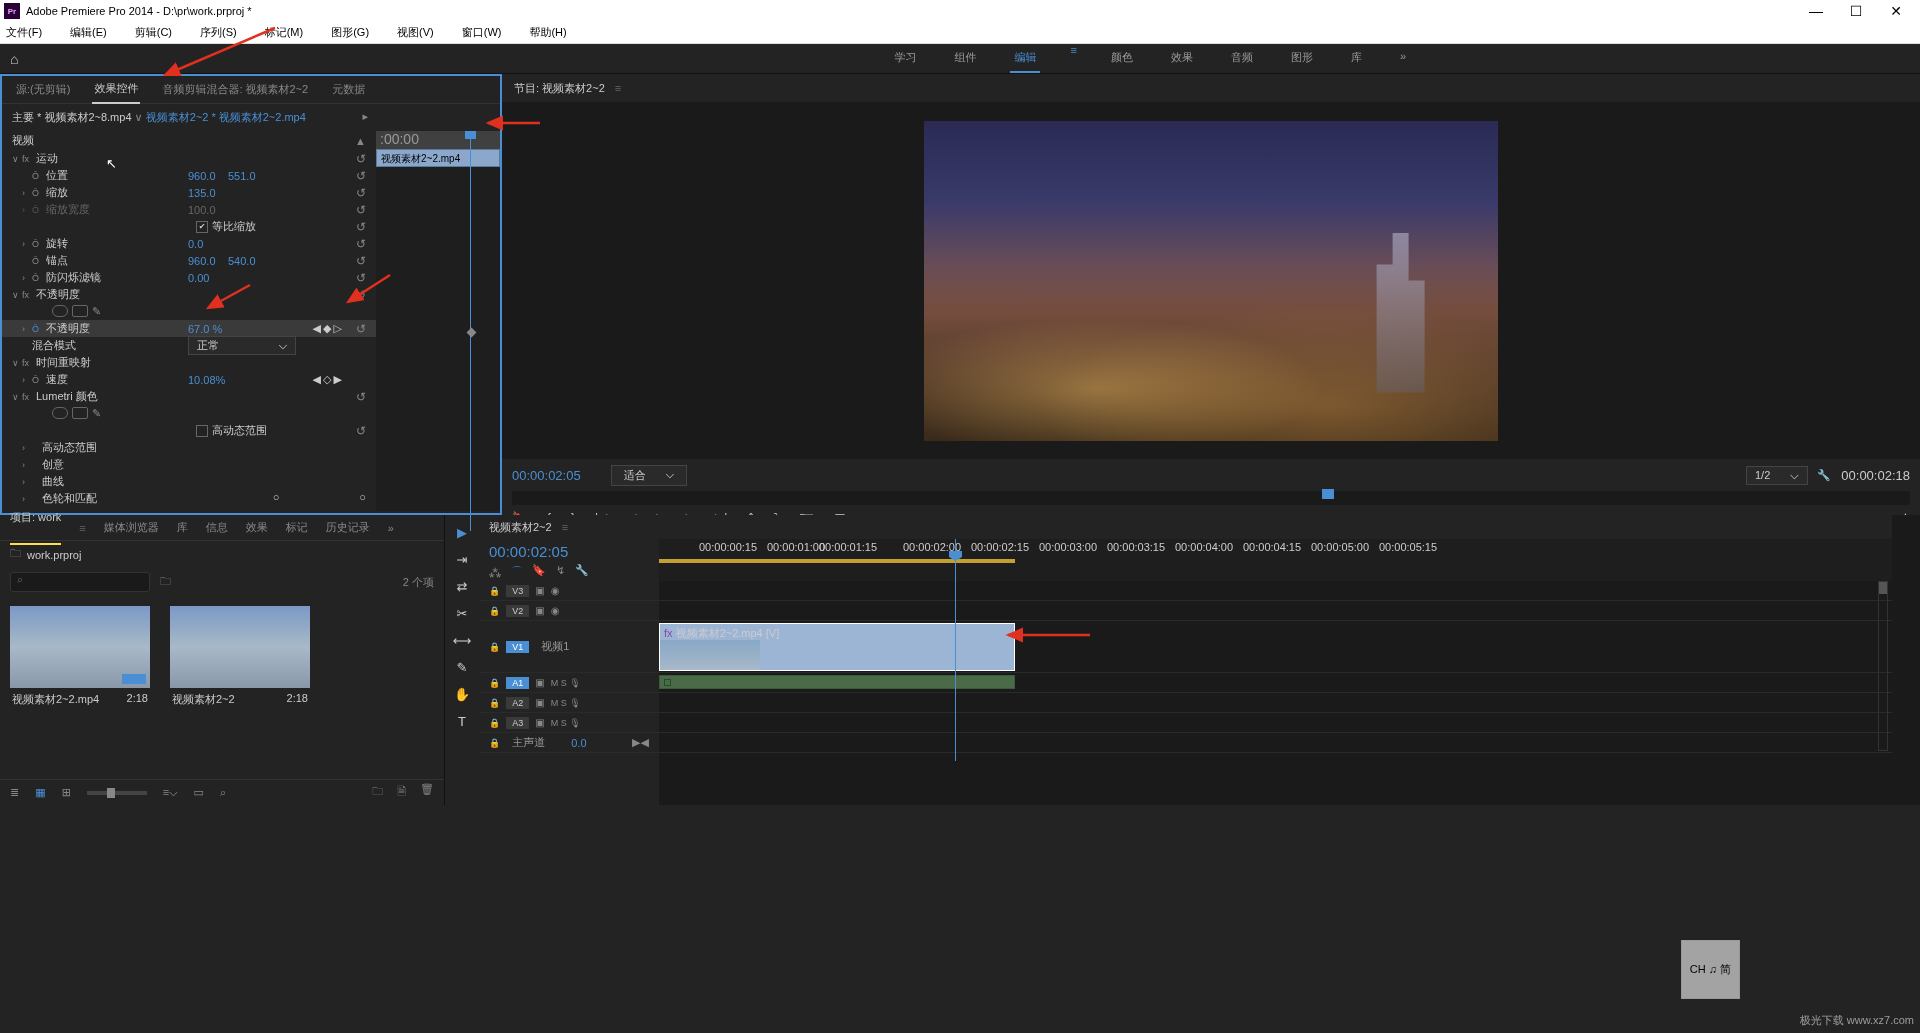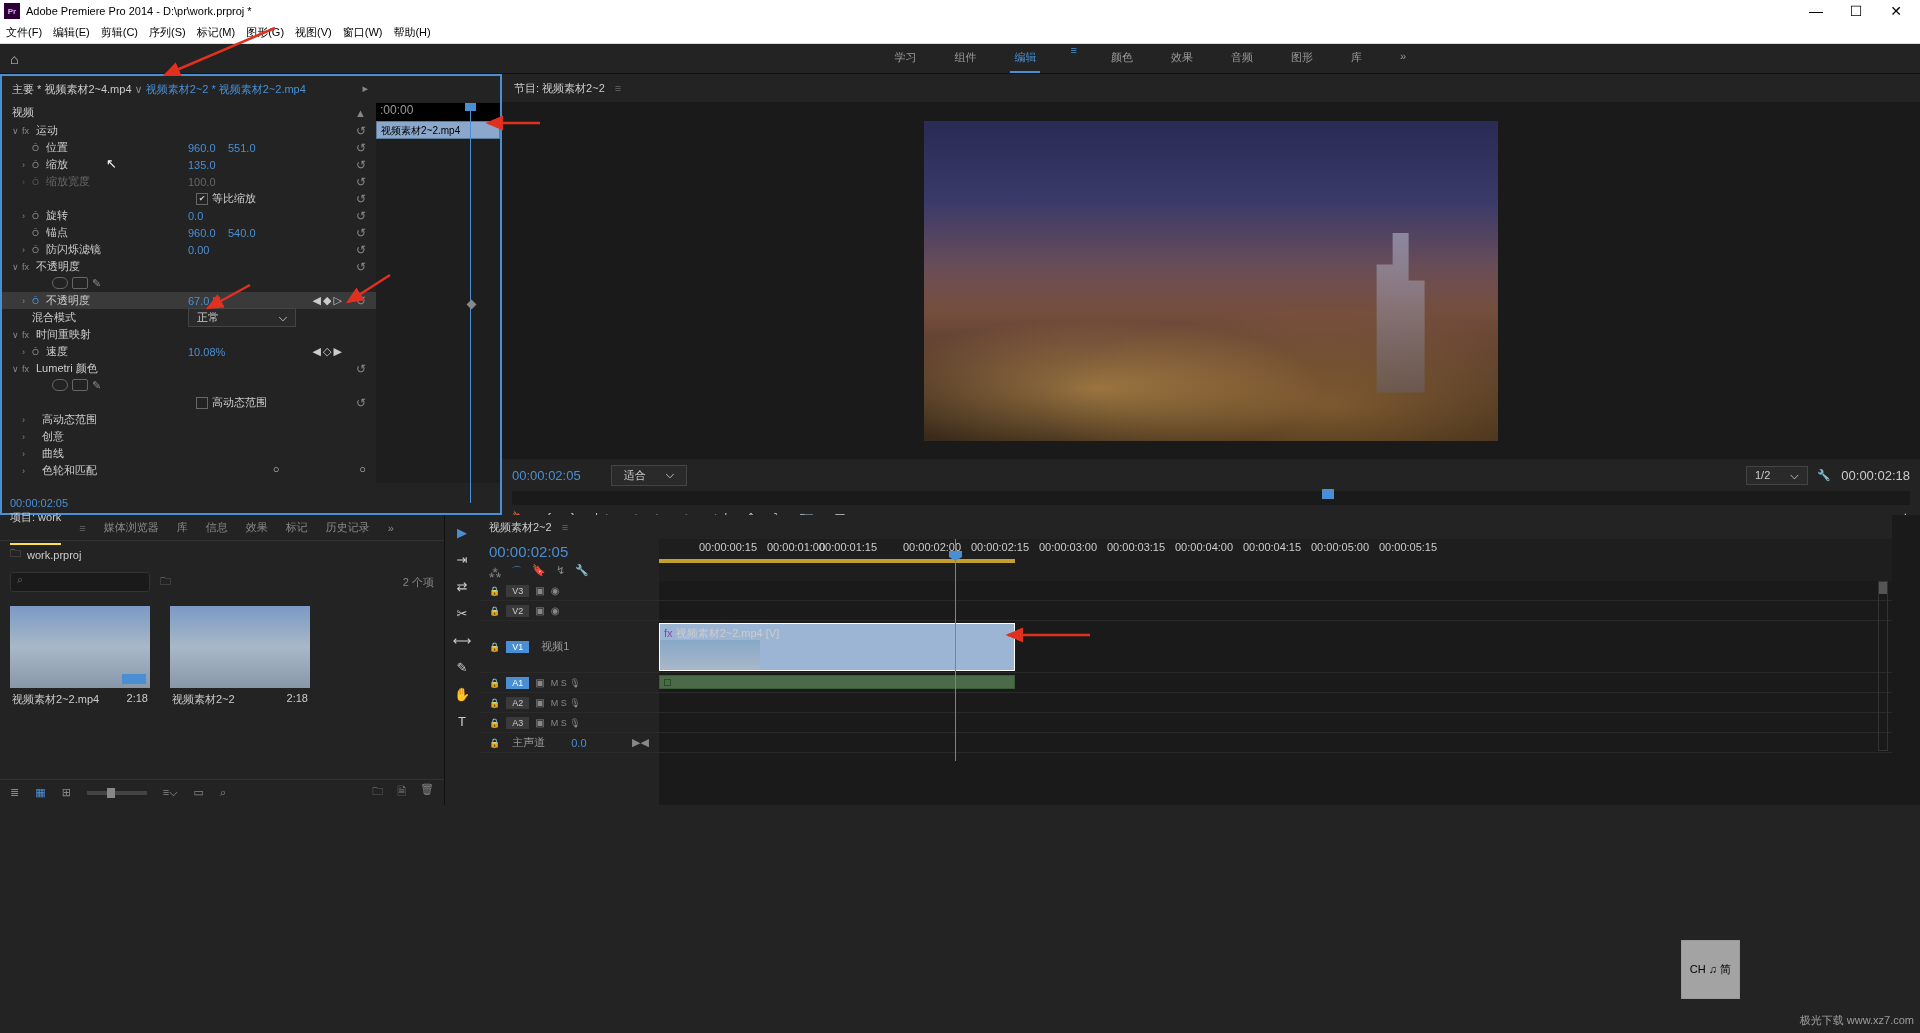--- a/index.html
+++ b/index.html
@@ -1,21 +1,21 @@
 <!DOCTYPE html>
 <html><head>
 <meta charset="utf-8">
 <style>
 *{margin:0;padding:0;box-sizing:border-box;font-family:"Microsoft YaHei",Arial,sans-serif;font-size:11px;color:#ccc;user-select:none}
 body{background:#232323;width:1920px;height:1033px;overflow:hidden;position:relative}
 .titlebar{height:22px;background:#fff;display:flex;align-items:center;padding:0 4px;color:#000}
 .titlebar .icon{width:16px;height:16px;background:#2a0036;display:flex;align-items:center;justify-content:center;color:#e8a0ff;font-weight:bold;font-size:8px;margin-right:6px}
 .titlebar .title{color:#000;flex:1}
 .titlebar .wbtn{width:40px;text-align:center;color:#000;font-size:14px}
-.menubar{height:22px;background:#fff;display:flex;align-items:center;padding:0 6px;gap:11px;border-bottom:1px solid #ddd}
+.menubar{height:22px;background:#fff;display:flex;align-items:center;padding:0 6px;gap:28px;border-bottom:1px solid #ddd}
 .menubar span{color:#000;font-size:11px;cursor:pointer}
 .toolbar{height:30px;background:#232323;display:flex;align-items:center;padding:0 10px;border-bottom:1px solid #111}
 .home-icon{color:#ccc;font-size:14px}
 .workspace-tabs{margin-left:auto;display:flex;gap:30px;margin-right:500px}
 .workspace-tabs .tab{color:#999;cursor:pointer;padding:6px 4px}
 .workspace-tabs .tab.active{color:#4a8fd4;border-bottom:2px solid #4a8fd4}
 .workspace-tabs .hamburger{color:#4a8fd4}
 .main{display:flex;height:441px}
 .left-panel{width:502px;border:2px solid #4a8fd4;display:flex;flex-direction:column;background:#232323}
 .panel-tabs{height:28px;display:flex;align-items:center;gap:20px;padding:0 12px;border-bottom:1px solid #333}
@@ -41,21 +41,21 @@
 .fx-row.hl{background:#3a3a3a}
 .fx-row .checkbox{width:12px;height:12px;border:1px solid #666;display:inline-flex;align-items:center;justify-content:center;margin-right:4px;font-size:8px}
 .fx-row .dropdown{background:#2a2a2a;border:1px solid #444;padding:1px 8px;display:flex;align-items:center;gap:30px;position:absolute;left:186px;width:108px;justify-content:space-between}
 .fx-row .shapes{display:flex;gap:4px;margin-left:20px}
 .fx-row .shape{width:16px;height:12px;border:1px solid #666;border-radius:6px}
 .fx-row .shape.rect{border-radius:2px}
 .fx-row .pen{color:#888}
 .fx-timeline{position:absolute;right:10px;bottom:4px;color:#888;display:flex;gap:80px}
 .timecode-ec{color:#4a8fd4;padding:4px 8px}
 .mini-timeline{position:absolute;top:0;right:0;width:124px;height:380px;background:#1e1e1e}
-.mini-timeline .ruler{height:18px;background:#000000;color:#999;padding:0 4px;font-size:12px}
+.mini-timeline .ruler{height:18px;background:#404040;color:#999;padding:0 4px;font-size:14px}
 .mini-timeline .clip{background:#8ba8cc;color:#000;padding:2px 4px;height:18px;font-size:10px;border:1px solid #5a7a9a}
 .mini-timeline .playhead{position:absolute;top:0;left:94px;width:1px;height:400px;background:#4a8fd4}
 .mini-timeline .playhead::before{content:"";position:absolute;top:0;left:-5px;width:11px;height:8px;background:#4a8fd4}
 .mini-timeline .kfdot{position:absolute;width:7px;height:7px;background:#888;transform:rotate(45deg)}
 .right-panel{flex:1;display:flex;flex-direction:column;background:#1a1a1a}
 .program-header{height:28px;display:flex;align-items:center;padding:0 12px;color:#ccc;background:#232323}
 .program-header .hamburger{margin-left:10px;color:#666}
 .preview-area{flex:1;display:flex;align-items:center;justify-content:center;background:#1a1a1a;position:relative}
 .preview-img{width:574px;height:320px;background:linear-gradient(180deg,#2a2a55 0%,#3a3a6a 25%,#8a5a4a 60%,#6a4a3a 100%);position:relative;overflow:hidden}
 .preview-img::before{content:"";position:absolute;bottom:0;left:0;right:0;height:55%;background:radial-gradient(ellipse at 30% 70%,rgba(255,200,100,0.4),transparent 40%),radial-gradient(ellipse at 70% 80%,rgba(255,180,80,0.3),transparent 50%),linear-gradient(180deg,transparent,#3a2a1a)}
@@ -172,22 +172,28 @@
     <span class="tab">音频</span>
     <span class="tab">图形</span>
     <span class="tab">库</span>
     <span class="tab">»</span>
   </div>
 </div>
 
 <div class="main">
 
   <div class="left-panel">
+    <div class="panel-tabs">
+      <span class="ptab">源:(无剪辑)</span>
+      <span class="ptab active">效果控件</span>
+      <span class="ptab">音频剪辑混合器: 视频素材2~2</span>
+      <span class="ptab">元数据</span>
+    </div>
     <div class="breadcrumb" style="position:relative">
-      <span>主要 * 视频素材2~4.mp4</span>
+      <span>主要 * 视频素材2~8.mp4</span>
       <span style="color:#888"> ∨ </span>
       <span class="link">视频素材2~2 * 视频素材2~2.mp4</span>
       <span style="position:absolute;right:132px;color:#888">▸</span>
     </div>
     <div style="position:relative;flex:1">
     <div class="fx-list" style="width:374px">
       <div class="fx-header">
             <span class="label">视频</span>
             <span class="tri">▲</span>
           </div>

